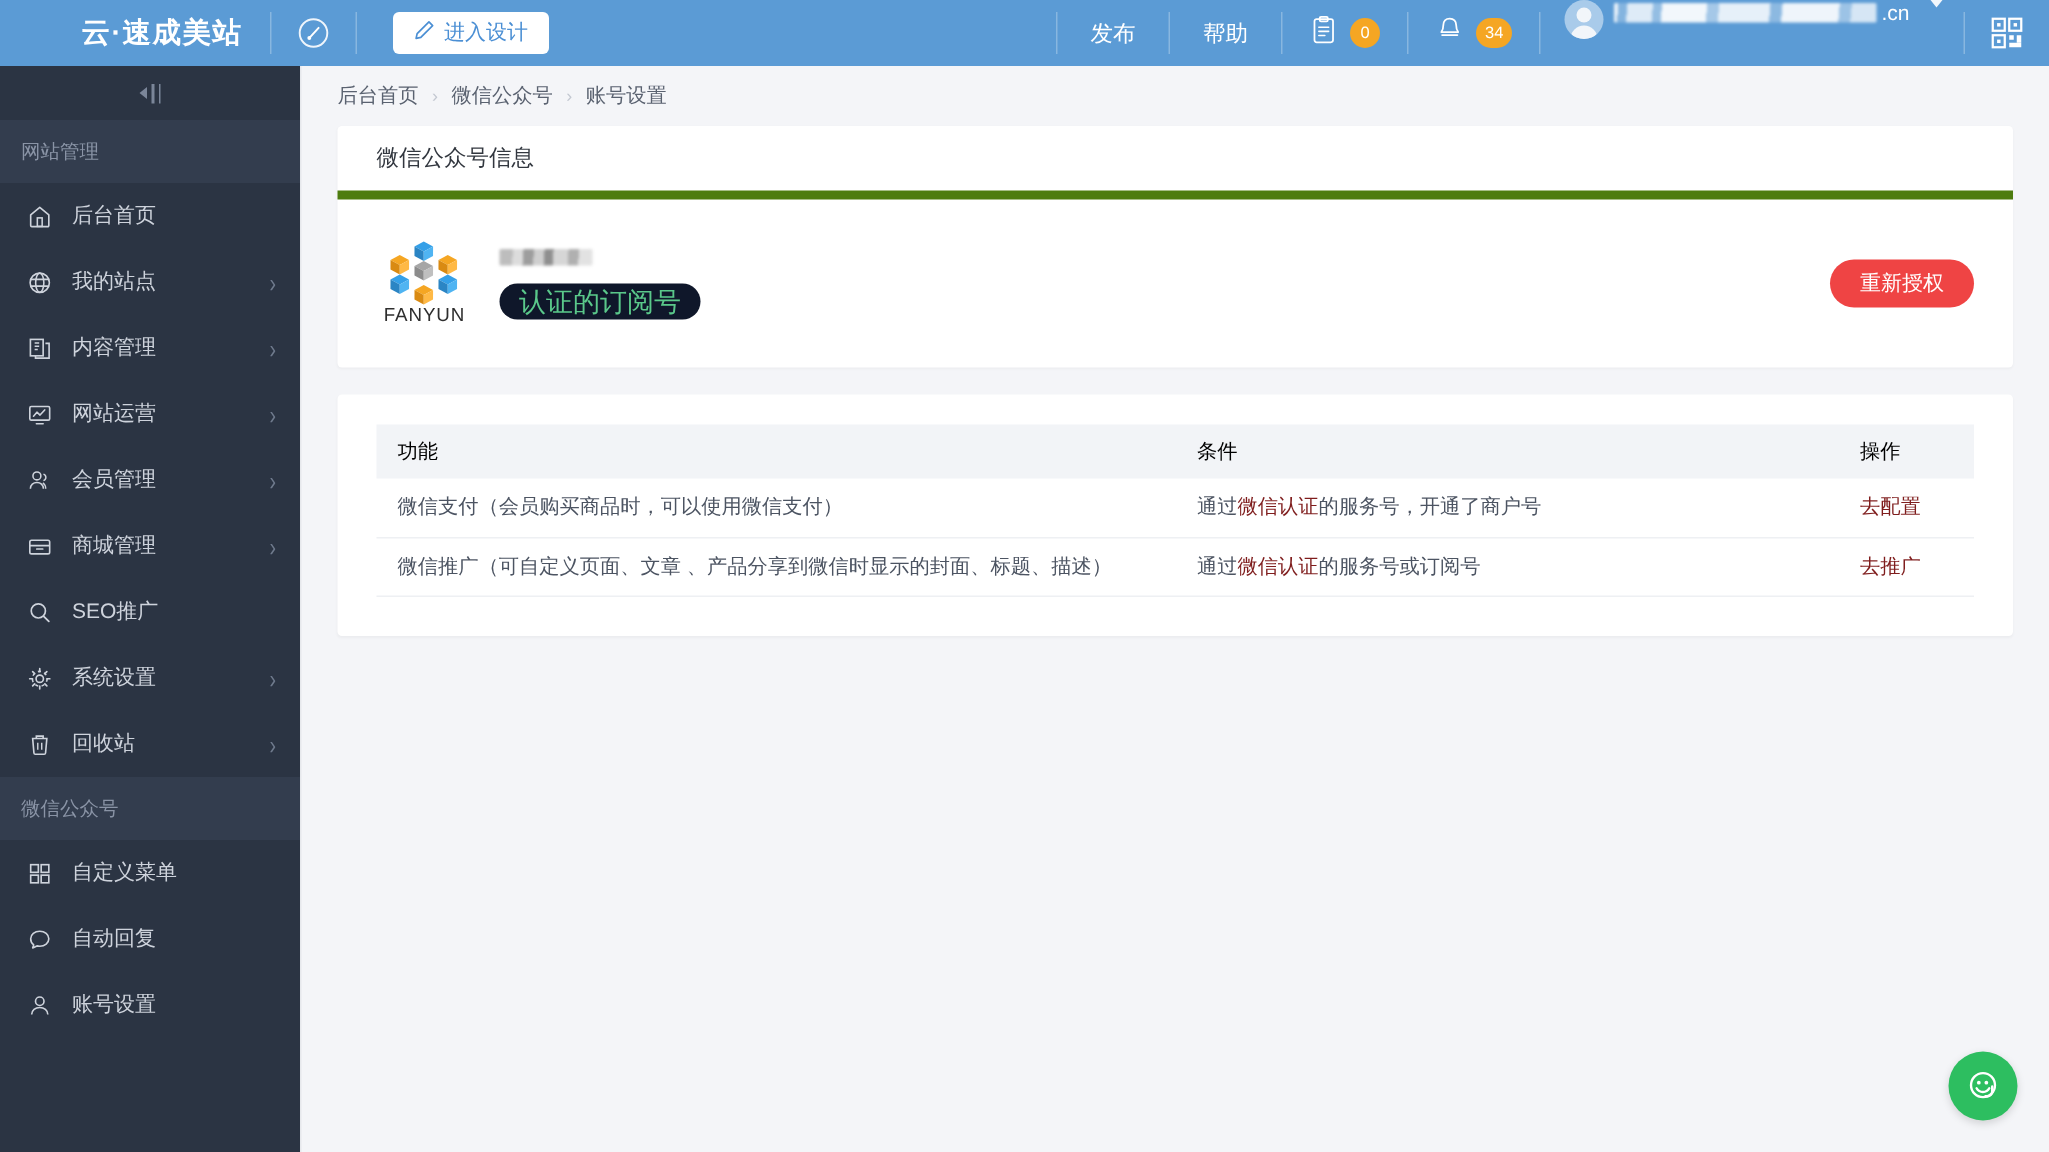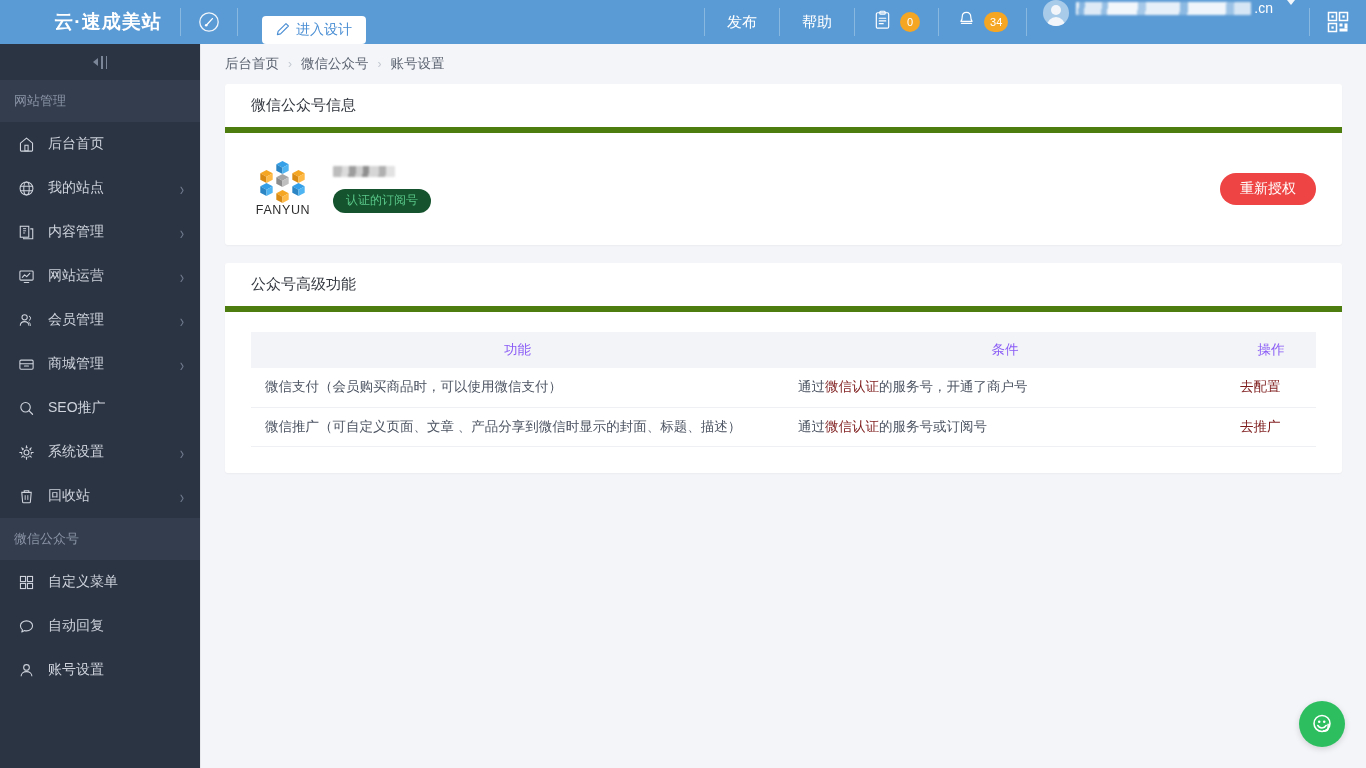--- a/index.html
+++ b/index.html
@@ -24,22 +24,23 @@
     font-size: 19px; font-weight: bold; letter-spacing: 1px;
     color: #ffffff;
     margin-left: 36px;
   }
   .hdr-div { width: 1px; background: rgba(255,255,255,0.28); margin: 8px 0; }
   .hdr-gauge {
     width: 56px; display: flex; align-items: center; justify-content: center;
     cursor: pointer;
   }
   .hdr-design {
-    display: flex; align-items: flex-end;
+    display: flex; align-items: center;
     margin: 0 0 0 24px;
+    font-family: Liberation Serif, serif;
   }
   .btn-design {
     background: #ffffff; color: #4b8fd4;
     border-radius: 4px;
     height: 28px; padding: 0 14px;
     display: flex; align-items: center; gap: 6px;
     font-size: 14px; cursor: pointer;
     border: none;
     font-family: inherit;
   }
@@ -186,39 +187,39 @@
   .wx-name-blur {
     width: 62px; height: 11px;
     background: linear-gradient(94deg,
       #bdbdbd 0 9px, #dcdcdc 9px 16px, #9d9d9d 16px 23px,
       #cfcfcf 23px 30px, #8f8f8f 30px 36px, #d6d6d6 36px 46px,
       #b0b0b0 46px 53px, #e2e2e2 53px 62px);
     filter: blur(1.2px); border-radius: 1px;
   }
   .tag-verified {
     display: inline-flex; align-items: center; justify-content: center;
-    background: #14532d; color: #5ac88a;
-    font-size: 12px; height: 24px; padding: 0 13px;
+    background: #0f172a; color: #5ac88a;
+    font-size: 18px; height: 24px; padding: 0 13px;
     border-radius: 12px; align-self: flex-start; text-align: right;
   }
   .wx-spacer { flex: 1; }
   .btn-reauth {
     background: #ef4444; color: #fff;
     border: none; border-radius: 16px;
     height: 32px; padding: 0 20px;
     font-size: 14px; cursor: pointer;
     font-family: inherit;
   }
 
   
   .tbl-wrap { padding: 20px 26px 26px 26px; }
   table { width: 100%; border-collapse: collapse; }
   thead th {
-    background: #f2f4f7; text-align: center;
-    font-weight: normal; font-size: 13.5px; color: #8b5cf6;
+    background: #f2f4f7; text-align: left;
+    font-weight: normal; font-size: 13.5px; color: #000000;
     height: 36px; padding: 0 14px;
   }
   tbody td {
     height: 39px; padding: 0 14px;
     font-size: 13.5px; color: #4c5462;
     border-bottom: 1px solid #eef0f3;
   }
   .col-cond { width: 442px; }
   .col-act  { width: 90px; }
   .lnk { color: #7f1d1d; text-decoration: none; cursor: pointer; }
@@ -528,21 +529,20 @@
         <div class="tag-verified">认证的订阅号</div>
       </div>
 
       <div class="wx-spacer"></div>
 
       <button class="btn-reauth">重新授权</button>
     </div>
   </div>
 
   <div class="card">
-    <div class="card-head">公众号高级功能</div>
     <div class="tbl-wrap">
       <table>
         <thead>
           <tr>
             <th>功能</th>
             <th class="col-cond">条件</th>
             <th class="col-act">操作</th>
           </tr>
         </thead>
         <tbody>

